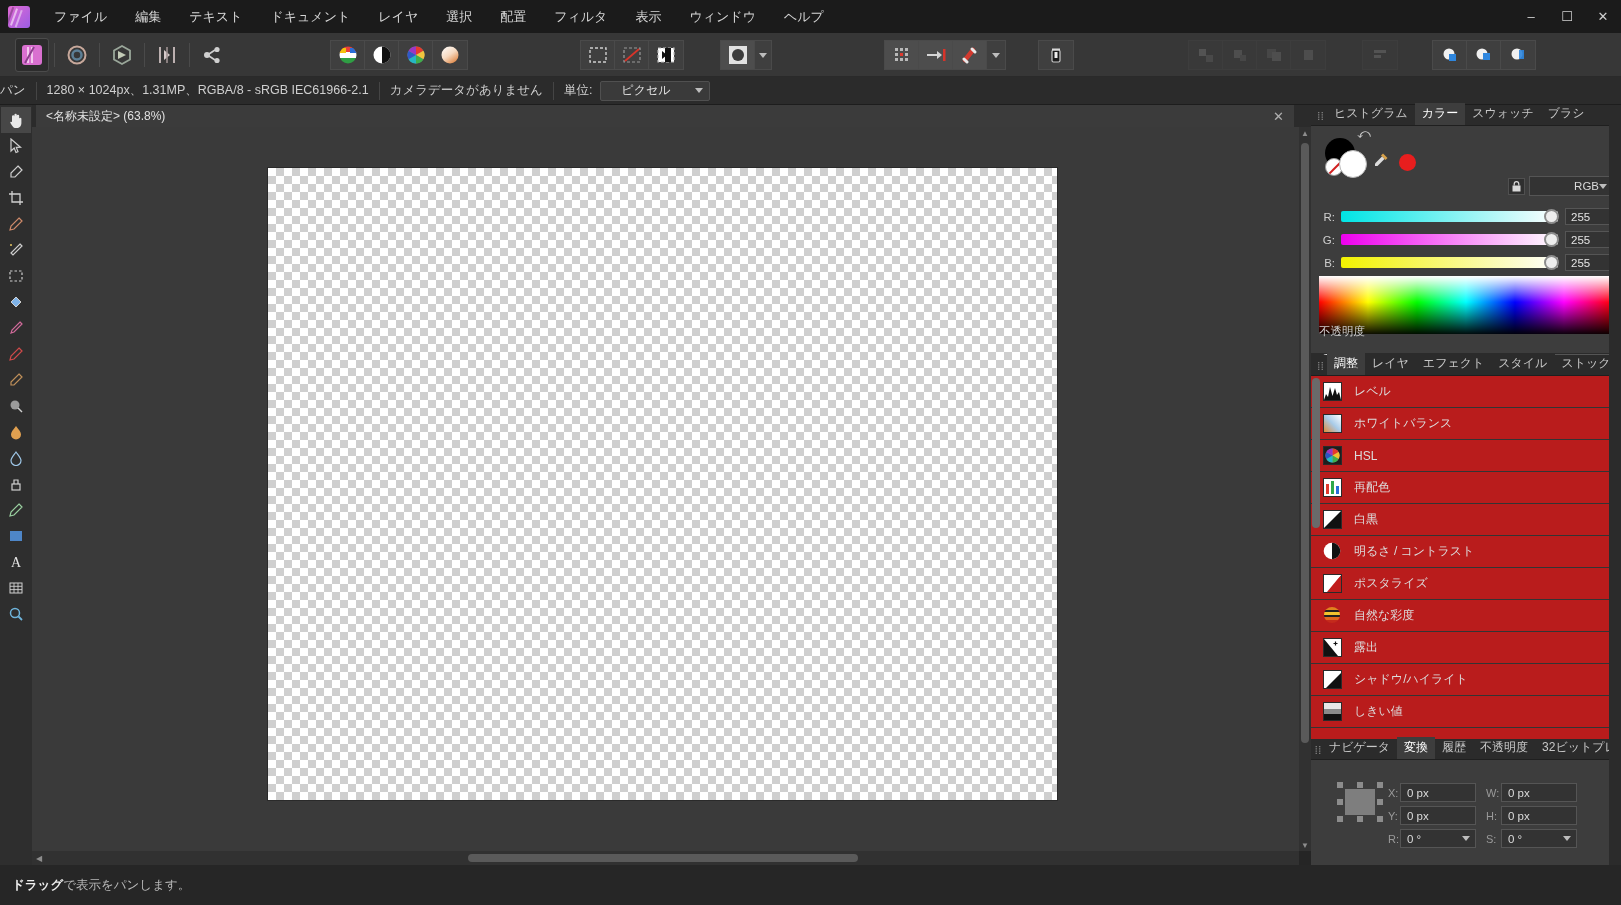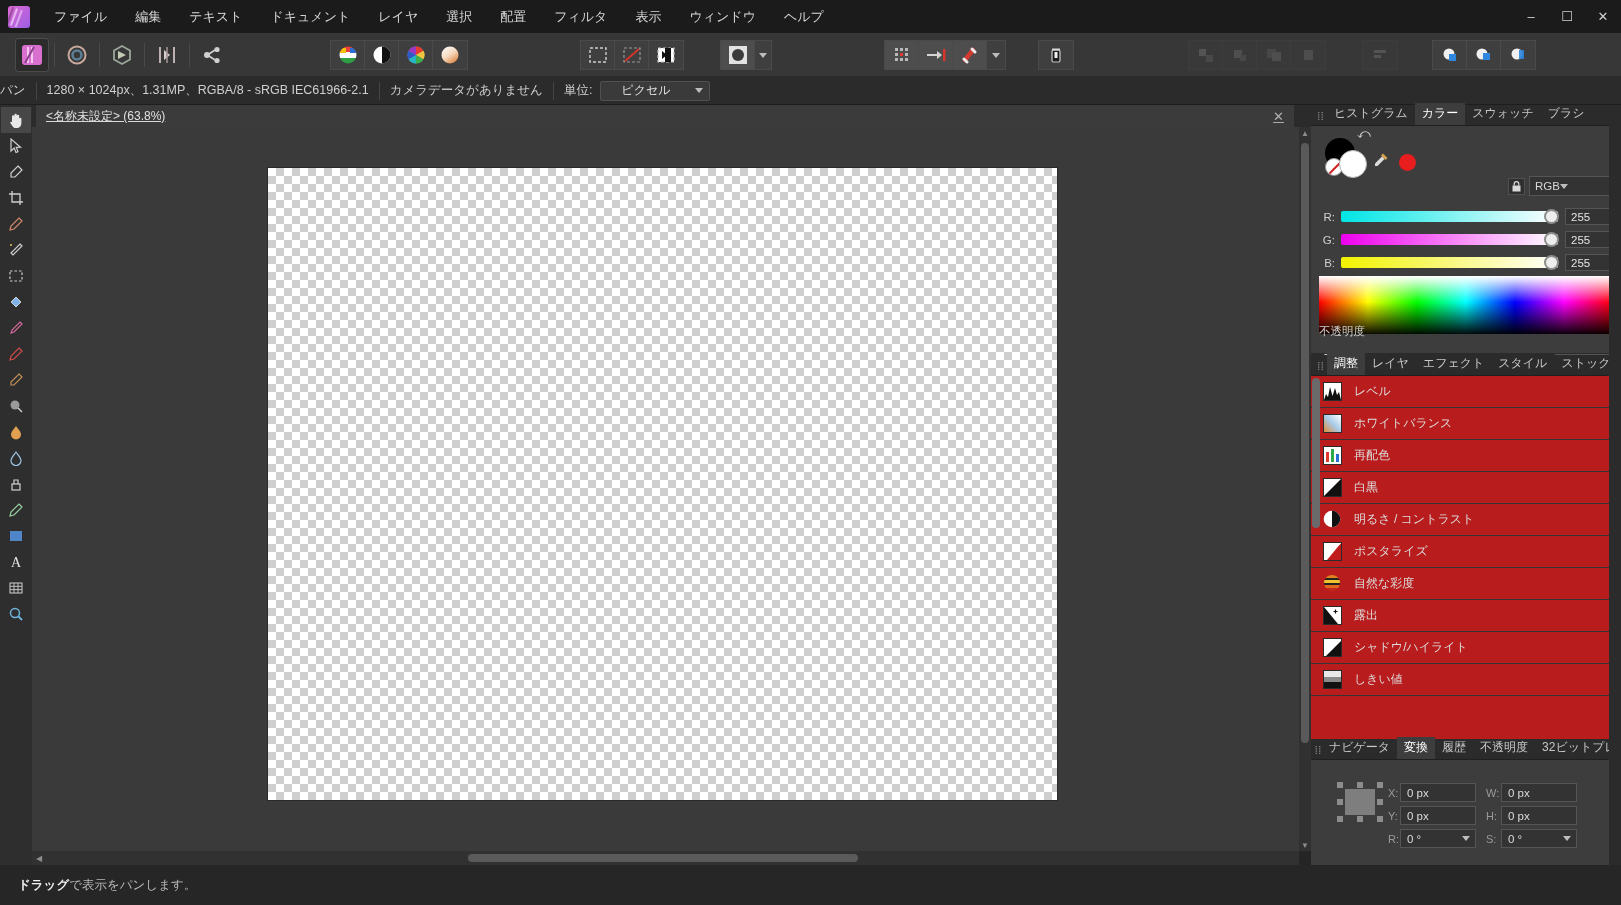--- a/index.html
+++ b/index.html
@@ -47,21 +47,21 @@
     justify-content:space-between; color:#e2e2e2; }
 
   
   .tools { position:absolute; left:0; top:105px; width:32px; bottom:40px; background:#2e2e2e;
     display:flex; flex-direction:column; align-items:center; padding-top:2px; }
   .tool { width:30px; height:26px; display:flex; align-items:center; justify-content:center; }
   .tool.active { background:#474747; }
 
   
   .docarea { position:absolute; left:32px; top:105px; right:310px; bottom:40px; background:#252525; }
-  .doctabs { position:absolute; left:0; top:0; right:0; height:22px; background:#2b2b2b; display:flex;text-decoration:underline; }
+  .doctabs { position:absolute; left:0; top:0; right:0; height:22px; background:#2b2b2b; display:flex; }
   .doctab { height:22px; background:#3b3b3b; display:flex; align-items:center;
     padding:0 6px 0 10px; font-size:12px; color:#e0e0e0; margin-left:4px; min-width:1250px; }
   .doctab .x { margin-left:auto; opacity:.7; font-size:13px; padding:0 4px; }
   .canvaswrap { position:absolute; left:0; top:22px; right:12px; bottom:14px; background:#3a3a3a; }
   .canvas { position:absolute; background-color:#fff;
     background-image:
       linear-gradient(45deg,#cfcfcf 25%,transparent 25%,transparent 75%,#cfcfcf 75%),
       linear-gradient(45deg,#cfcfcf 25%,transparent 25%,transparent 75%,#cfcfcf 75%);
     background-size:16px 16px; background-position:0 0, 8px 8px;
     box-shadow:0 0 0 1px #2a2a2a; }
@@ -90,21 +90,21 @@
   .sw-none { position:absolute; left:0; top:20px; width:18px; height:18px; border-radius:50%;
     background:#fff; border:1px solid #999; overflow:hidden; }
   .sw-none:after{content:"";position:absolute;left:-2px;top:7px;width:24px;height:2px;background:#d02020;transform:rotate(-45deg);}
   .swap-ico { position:absolute; left:46px; top:0px; color:#cfcfcf; font-size:13px; }
   .picker-ico { position:absolute; left:62px; top:26px; font-size:15px; }
   .red-dot { position:absolute; left:88px; top:28px; width:17px; height:17px; border-radius:50%; background:#e81e1e; }
   .lock-btn { position:absolute; right:96px; top:52px; width:17px; height:17px; background:#2f2f2f;
     border:1px solid #505050; display:flex; align-items:center; justify-content:center; font-size:10px; }
   .mode-sel { position:absolute; right:8px; top:50px; width:84px; height:20px; background:#333;
     border:1px solid #555; display:flex; align-items:center; padding:0 5px; font-size:11.5px;
-    justify-content:flex-start; }
+    justify-content:flex-end; }
   .sliderrow { position:absolute; left:8px; right:8px; height:17px; display:flex; align-items:center; }
   .sl-label { width:16px; font-size:11.5px; color:#cfcfcf; text-align:right; margin-right:6px; }
   .sl-track { flex:1; height:11px; border-radius:2px; position:relative; }
   .sl-knob { position:absolute; right:-1px; top:-2px; width:15px; height:15px; border-radius:50%;
     background:#ededed; border:2px solid #8c8c8c; }
   .sl-val { width:48px; height:17px; background:#333; border:1px solid #555; margin-left:7px;
     font-size:11.5px; display:flex; align-items:center; padding-left:5px; color:#e4e4e4; }
   .spectrum { position:absolute; left:8px; right:8px; top:150px; height:58px; }
   .op-label { position:absolute; left:8px; top:198px; font-size:11.5px; color:#cfcfcf; }
   .op-row { position:absolute; left:8px; right:8px; top:228px; height:17px; display:flex; align-items:center; }
@@ -133,21 +133,21 @@
   .anchor { position:absolute; left:26px; top:22px; width:46px; height:40px; }
   .anchor .pt{ position:absolute; width:6px; height:6px; background:#8c8c8c; }
   .anchor .mid{ position:absolute; left:8px; top:7px; width:30px; height:26px; background:#7e7e7e; }
   .fieldlbl { font-size:11px; color:#9a9a9a; }
   .field { height:19px; background:#333; border:1px solid #555; font-size:11.5px; color:#dcdcdc;
     display:flex; align-items:center; padding-left:6px; }
   .field.caret-field { justify-content:space-between; padding-right:5px; }
 
   
   .statusbar { position:absolute; left:0; bottom:0; width:1621px; height:40px; background:#262626;
-    display:flex; align-items:center; padding-left:18px; font-size:12.5px; color:#b9b9b9; }
+    display:flex; align-items:center; padding-left:12px; font-size:12.5px; color:#b9b9b9; }
   .statusbar b { color:#f0f0f0; font-weight:bold; }
   .collapse-rail { position:absolute; right:0; top:105px; width:12px; bottom:40px; background:#2b2b2b; }
 </style>
 </head>
 <body>
 
 <div id="app">
 
   <div class="menubar">
     <div class="applogo"></div>
@@ -668,20 +668,35 @@
                     <stop offset="0.5" stop-color="#a8cbe8"></stop>
                     <stop offset="1" stop-color="#e08a3a"></stop>
                   </linearGradient>
                 </defs>
                 <rect width="17" height="17" fill="url(#wb)"></rect>
               </svg>
           </span>
           <span class="adj-lbl">ホワイトバランス</span>
         </div>
 
+        <div class="adjrow">
+          <span class="adj-ico">
+            <svg width="17" height="17" viewBox="0 0 17 17">
+                <rect width="17" height="17" fill="#1e1e1e"></rect>
+                <circle cx="8.5" cy="8.5" r="7" fill="#888"></circle>
+                <path d="M8.5 8.5 L8.5 1.5 A7 7 0 0 1 14.6 5 Z" fill="#e6392b"></path>
+                <path d="M8.5 8.5 L14.6 5 A7 7 0 0 1 14.6 12 Z" fill="#f2c12e"></path>
+                <path d="M8.5 8.5 L14.6 12 A7 7 0 0 1 8.5 15.5 Z" fill="#3eb04a"></path>
+                <path d="M8.5 8.5 L8.5 15.5 A7 7 0 0 1 2.4 12 Z" fill="#20b9c6"></path>
+                <path d="M8.5 8.5 L2.4 12 A7 7 0 0 1 2.4 5 Z" fill="#2a55c4"></path>
+                <path d="M8.5 8.5 L2.4 5 A7 7 0 0 1 8.5 1.5 Z" fill="#9c31c2"></path>
+              </svg>
+          </span>
+          <span class="adj-lbl">HSL</span>
+        </div>
 
         <div class="adjrow">
           <span class="adj-ico">
             <svg width="17" height="17" viewBox="0 0 17 17">
                 <rect width="17" height="17" fill="#fff"></rect>
                 <rect x="2" y="5" width="3" height="10" fill="#e03a2f"></rect>
                 <rect x="7" y="2" width="3" height="13" fill="#2fa84a"></rect>
                 <rect x="12" y="7" width="3" height="8" fill="#2a6ed8"></rect>
               </svg>
           </span>

